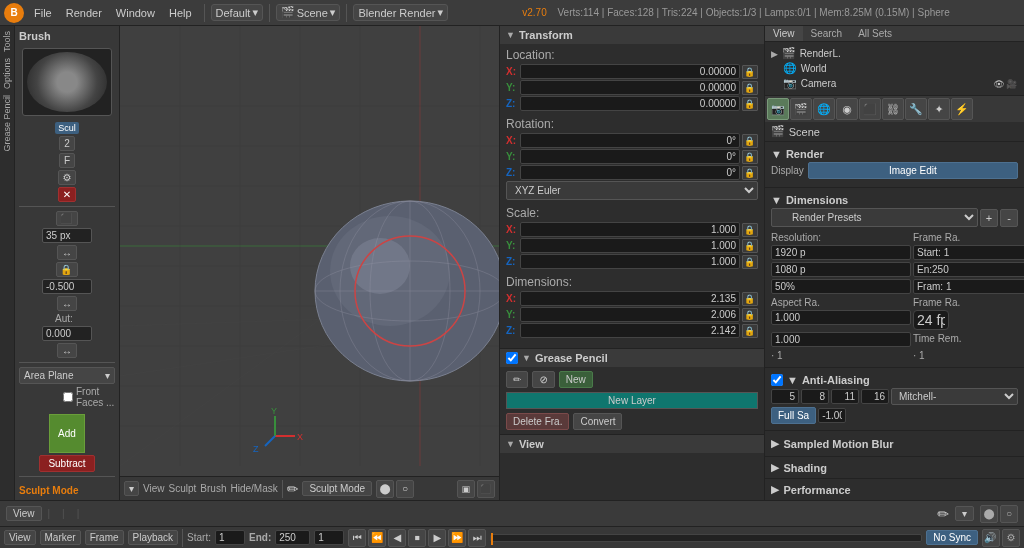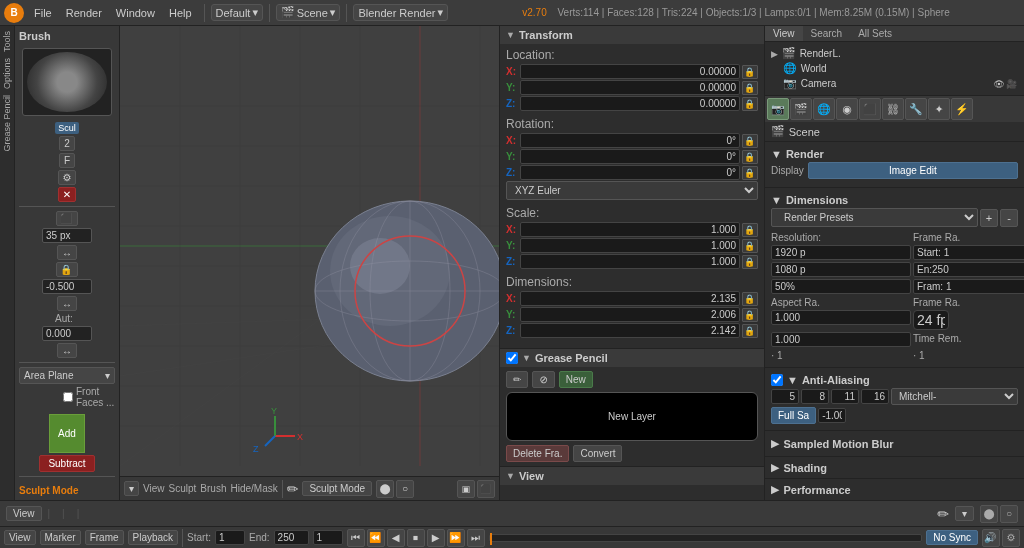--- a/index.html
+++ b/index.html
@@ -60,21 +60,21 @@
     .axis-label { width: 12px; font-size: 10px; font-weight: bold; }
     .axis-x { color: #d32f2f; }
     .axis-y { color: #388e3c; }
     .axis-z { color: #1565c0; }
     .num-input { background: #1a1a1a; border: 1px solid #444; color: #ccc; font-size: 10px; padding: 1px 3px; flex: 1; border-radius: 2px; text-align: right; }
     .num-input-sm { width: 16px; background: #3a3a3a; border: 1px solid #555; color: #aaa; font-size: 9px; text-align: center; padding: 1px; cursor: pointer; border-radius: 1px; }
     .dropdown-select { background: #3a3a3a; border: 1px solid #555; color: #ccc; font-size: 10px; padding: 2px 4px; width: 100%; border-radius: 2px; cursor: pointer; }
     .grease-btn-row { display: flex; align-items: center; gap: 4px; margin-bottom: 4px; }
     .grease-btn { background: #454545; border: 1px solid #555; color: #ccc; font-size: 10px; padding: 2px 6px; cursor: pointer; border-radius: 2px; }
     .new-btn { background: #3a5f3a; border: 1px solid #4a7a4a; color: #ccc; font-size: 10px; padding: 2px 6px; cursor: pointer; border-radius: 2px; }
-    .new-layer-btn { background: #000000; border: 1px solid #555; color: #ccc; font-size: 10px; padding: 18px; cursor: pointer; border-radius: 6px; width: 100%; }
+    .new-layer-btn { background: #0f766e; border: 1px solid #555; color: #ccc; font-size: 10px; padding: 2px; cursor: pointer; border-radius: 0; width: 100%; }
     .del-btn { background: #5a3a3a; border: 1px solid #7a4a4a; color: #ccc; font-size: 10px; padding: 2px 6px; cursor: pointer; border-radius: 2px; }
     .convert-btn { background: #454545; border: 1px solid #555; color: #ccc; font-size: 10px; padding: 2px 6px; cursor: pointer; border-radius: 2px; text-align: center; }
 
     
     #props-sidebar { width: 260px; background: #2d2d2d; border-left: 1px solid #222; overflow-y: auto; display: flex; flex-direction: column; }
 
     .props-icons-row { display: flex; background: #383838; padding: 2px; gap: 1px; flex-wrap: wrap; }
     .props-icon-btn { width: 22px; height: 22px; background: #454545; border: 1px solid #555; border-radius: 2px; display: flex; align-items: center; justify-content: center; cursor: pointer; font-size: 11px; color: #ccc; }
     .props-icon-btn.active { background: #5a7a5a; border-color: #7a9a7a; }
 
@@ -88,21 +88,21 @@
     .render-section { padding: 4px 6px; border-bottom: 1px solid #222; }
     .render-section-header { display: flex; align-items: center; gap: 4px; cursor: pointer; padding: 2px 0; }
     .render-section-title { font-size: 11px; font-weight: bold; color: #ccc; }
     .render-tabs { display: flex; gap: 2px; margin-bottom: 4px; }
     .render-tab { background: #454545; border: 1px solid #555; color: #ccc; font-size: 10px; padding: 2px 6px; cursor: pointer; border-radius: 2px; }
     .render-tab.active { background: #3d6080; }
     .render-label { color: #aaa; font-size: 10px; }
     .render-row { display: flex; align-items: center; gap: 4px; margin-bottom: 2px; margin-top: 44px; }
     .render-full-input { background: #1a1a1a; border: 1px solid #444; color: #ccc; font-size: 10px; padding: 1px 3px; border-radius: 2px; flex: 1; }
     .preset-row { display: flex; align-items: center; gap: 2px; margin-bottom: 4px; }
-    .preset-dropdown { background: #3a3a3a; border: 1px solid #555; color: #ccc; font-size: 10px; padding: 2px 8px; flex: 1; border-radius: 2px; }
+    .preset-dropdown { background: #3a3a3a; border: 1px solid #555; color: #ccc; font-size: 10px; padding: 2px 16px; flex: 1; border-radius: 2px; }
     .icon-btn-sm { background: #454545; border: 1px solid #555; color: #ccc; font-size: 11px; width: 18px; height: 18px; display: flex; align-items: center; justify-content: center; cursor: pointer; border-radius: 2px; }
     .display-row { display: flex; align-items: center; gap: 4px; margin-bottom: 4px; }
     .display-label { color: #aaa; font-size: 10px; }
     .display-btn { background: #3d6080; border: 1px solid #4d7090; color: #fff; font-size: 10px; padding: 2px 6px; cursor: pointer; border-radius: 2px; flex: 1; }
     .aa-row { display: flex; align-items: center; gap: 2px; margin-bottom: 2px; }
     .aa-num { background: #1a1a1a; border: 1px solid #444; color: #ccc; font-size: 10px; padding: 1px 3px; border-radius: 2px; width: 28px; text-align: right; }
     .aa-dropdown { background: #3a3a3a; border: 1px solid #555; color: #ccc; font-size: 10px; padding: 1px 3px; border-radius: 2px; flex: 1; }
     .shading-section { padding: 4px 6px; border-bottom: 1px solid #222; cursor: pointer; display: flex; align-items: center; gap: 4px; }
     .perf-section { padding: 4px 6px; border-bottom: 1px solid #222; cursor: pointer; display: flex; align-items: center; gap: 4px; }
 
@@ -617,21 +617,21 @@
 </div>
 
 <div id="timeline">
   <button class="timeline-btn">View</button>
   <button class="timeline-btn">Marker</button>
   <button class="timeline-btn">Frame</button>
   <button class="timeline-btn">Playback</button>
   <div style="width:1px;background:#555;height:18px;"></div>
   <span style="color:#aaa;font-size:10px;">Start:</span>
   <input style="background: rgb(26, 26, 26); border: 1px solid rgb(68, 68, 68); color: rgb(204, 204, 204); font-size: 10px; padding: 1px 3px; width: 30px; border-radius: 2px;" type="text" value="1">
-  <span style="color:#aaa;font-size:10px;">End:</span>
+  <span style="color:#aaa;font-size:10px;font-weight:bold;">End:</span>
   <input style="background: rgb(26, 26, 26); border: 1px solid rgb(68, 68, 68); color: rgb(204, 204, 204); font-size: 10px; padding: 1px 3px; width: 35px; border-radius: 2px;" type="text" value="250">
   <input style="background: rgb(26, 26, 26); border: 1px solid rgb(68, 68, 68); color: rgb(204, 204, 204); font-size: 10px; padding: 1px 3px; width: 30px; border-radius: 2px;" type="text" value="1">
   <div class="timeline-transport">
     <div class="t-btn">⏮</div>
     <div class="t-btn">⏪</div>
     <div class="t-btn">◀</div>
     <div class="t-btn">⏹</div>
     <div class="t-btn">▶</div>
     <div class="t-btn">⏩</div>
     <div class="t-btn">⏭</div>

